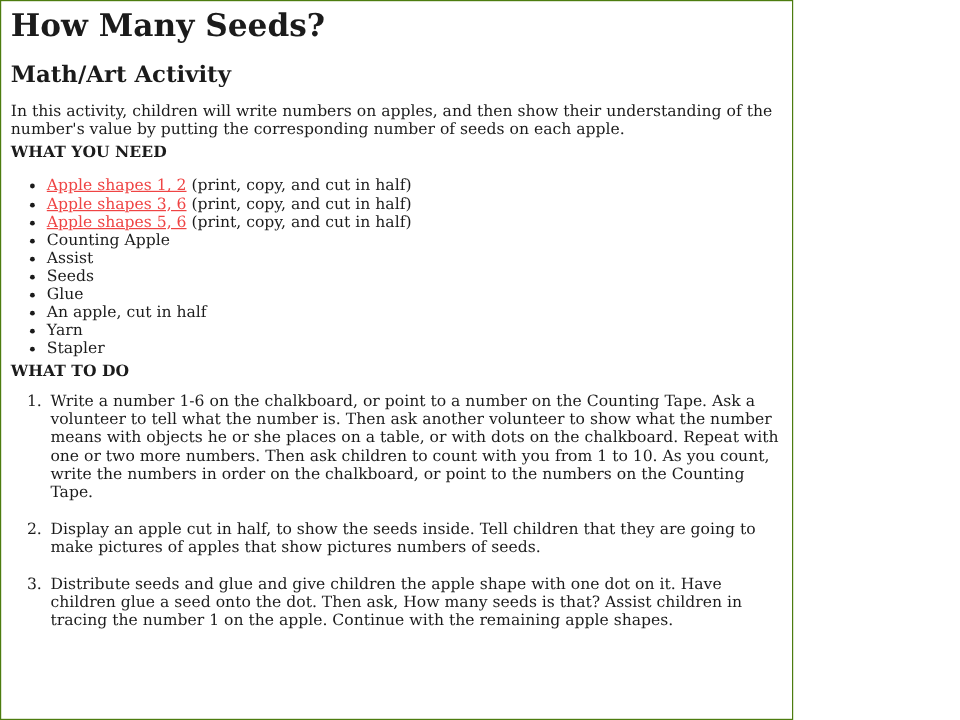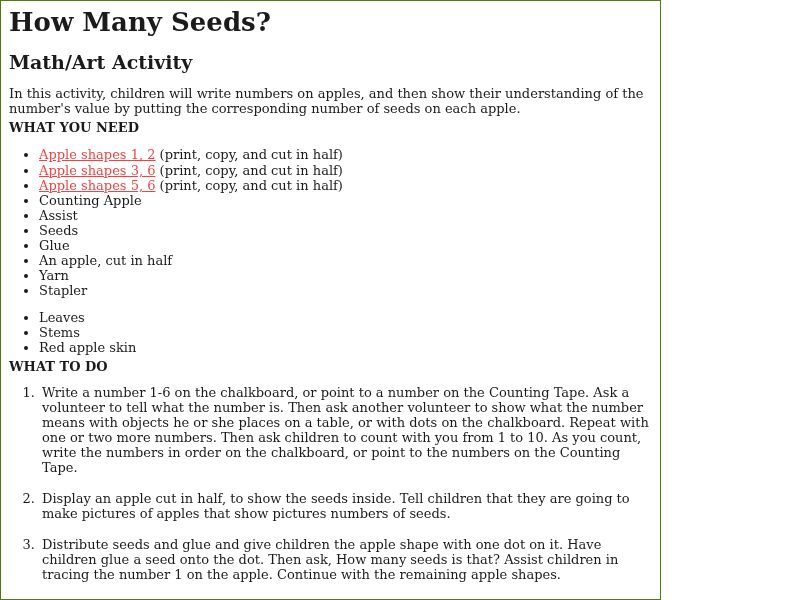--- a/index.html
+++ b/index.html
@@ -50,25 +50,20 @@
       <li>Counting Apple</li>
       <li>Assist</li>
       <li>Seeds</li>
       <li>Glue</li>
       <li>An apple, cut in half</li>
       <li>Yarn</li>
       <li>Stapler</li>
     </ul>
 
 
-  <ul class="optional-list" id="optional-list">
-      <li>Leaves</li>
-      <li>Stems</li>
-      <li>Red apple skin</li>
-    </ul>
 
   <div class="section-heading">WHAT TO DO</div>
 
   <ol class="steps-list" id="steps-list">
       <li>Write a number 1-6 on the chalkboard, or point to a number on the Counting Tape. Ask a volunteer to tell what the number is. Then ask another volunteer to show what the number means with objects he or she places on a table, or with dots on the chalkboard. Repeat with one or two more numbers. Then ask children to count with you from 1 to 10. As you count, write the numbers in order on the chalkboard, or point to the numbers on the Counting Tape.</li>
       <li>Display an apple cut in half, to show the seeds inside. Tell children that they are going to make pictures of apples that show pictures numbers of seeds.</li>
       <li>Distribute seeds and glue and give children the apple shape with one dot on it. Have children glue a seed onto the dot. Then ask, How many seeds is that? Assist children in tracing the number 1 on the apple. Continue with the remaining apple shapes.</li>
     </ol>
 
 </div>

